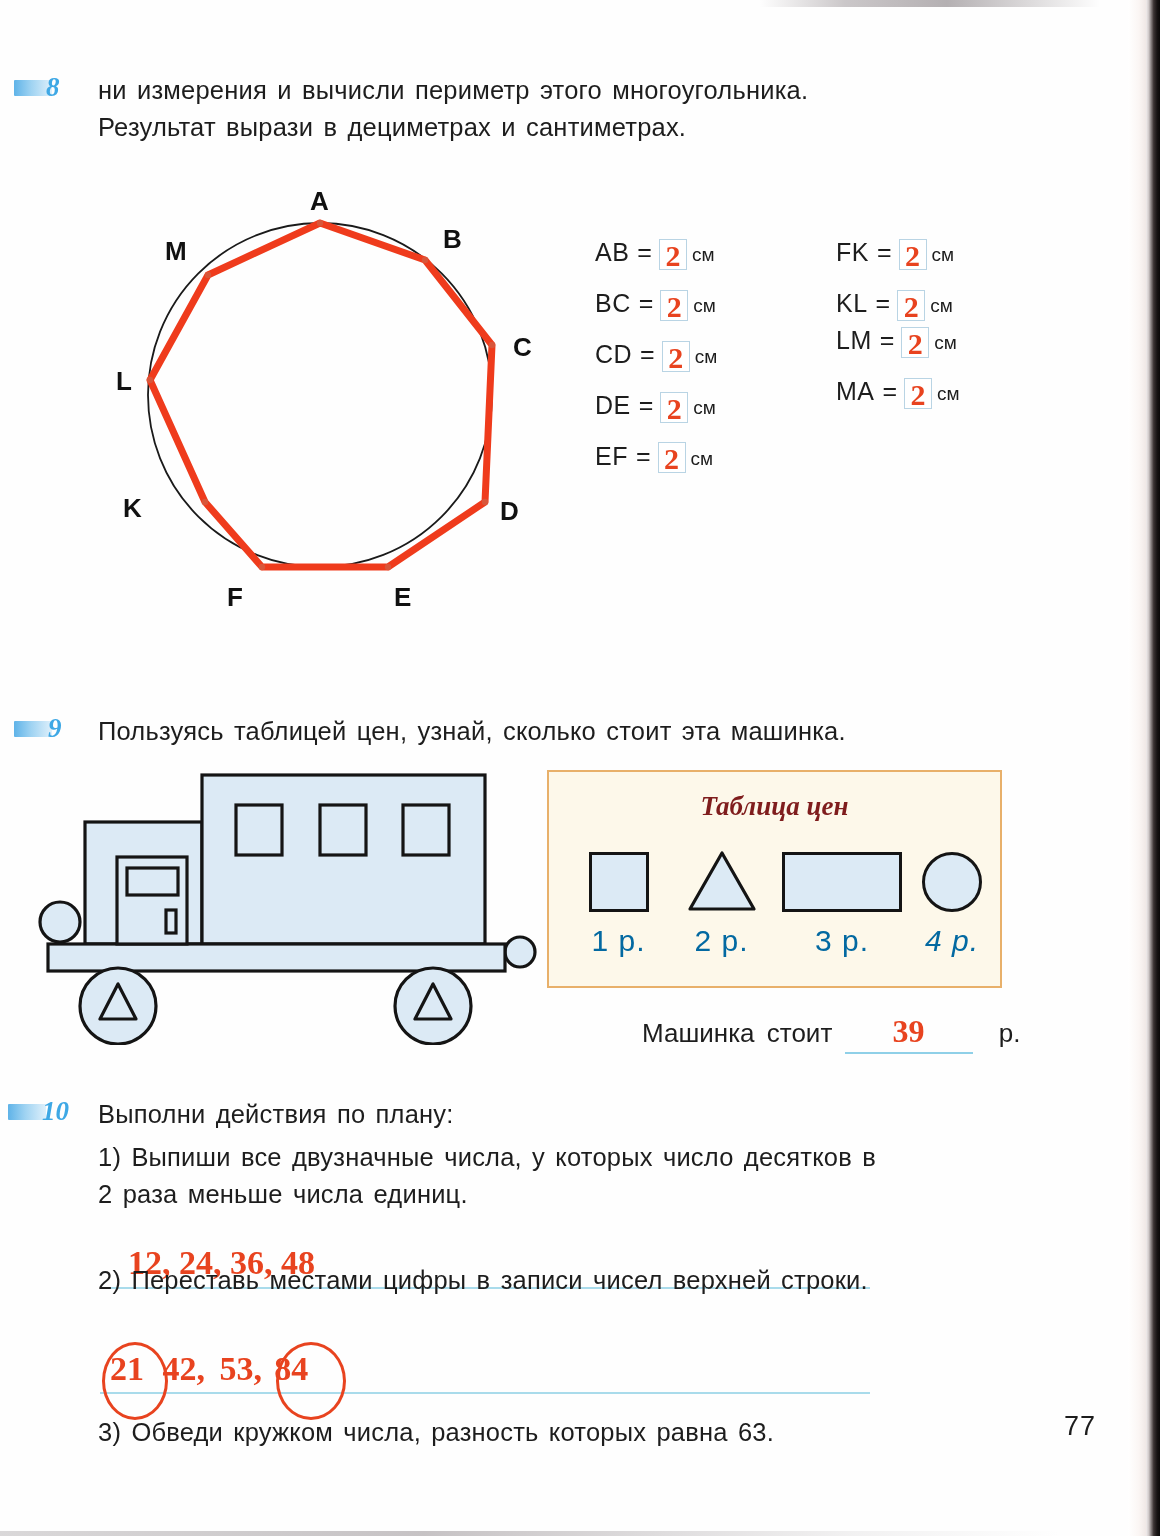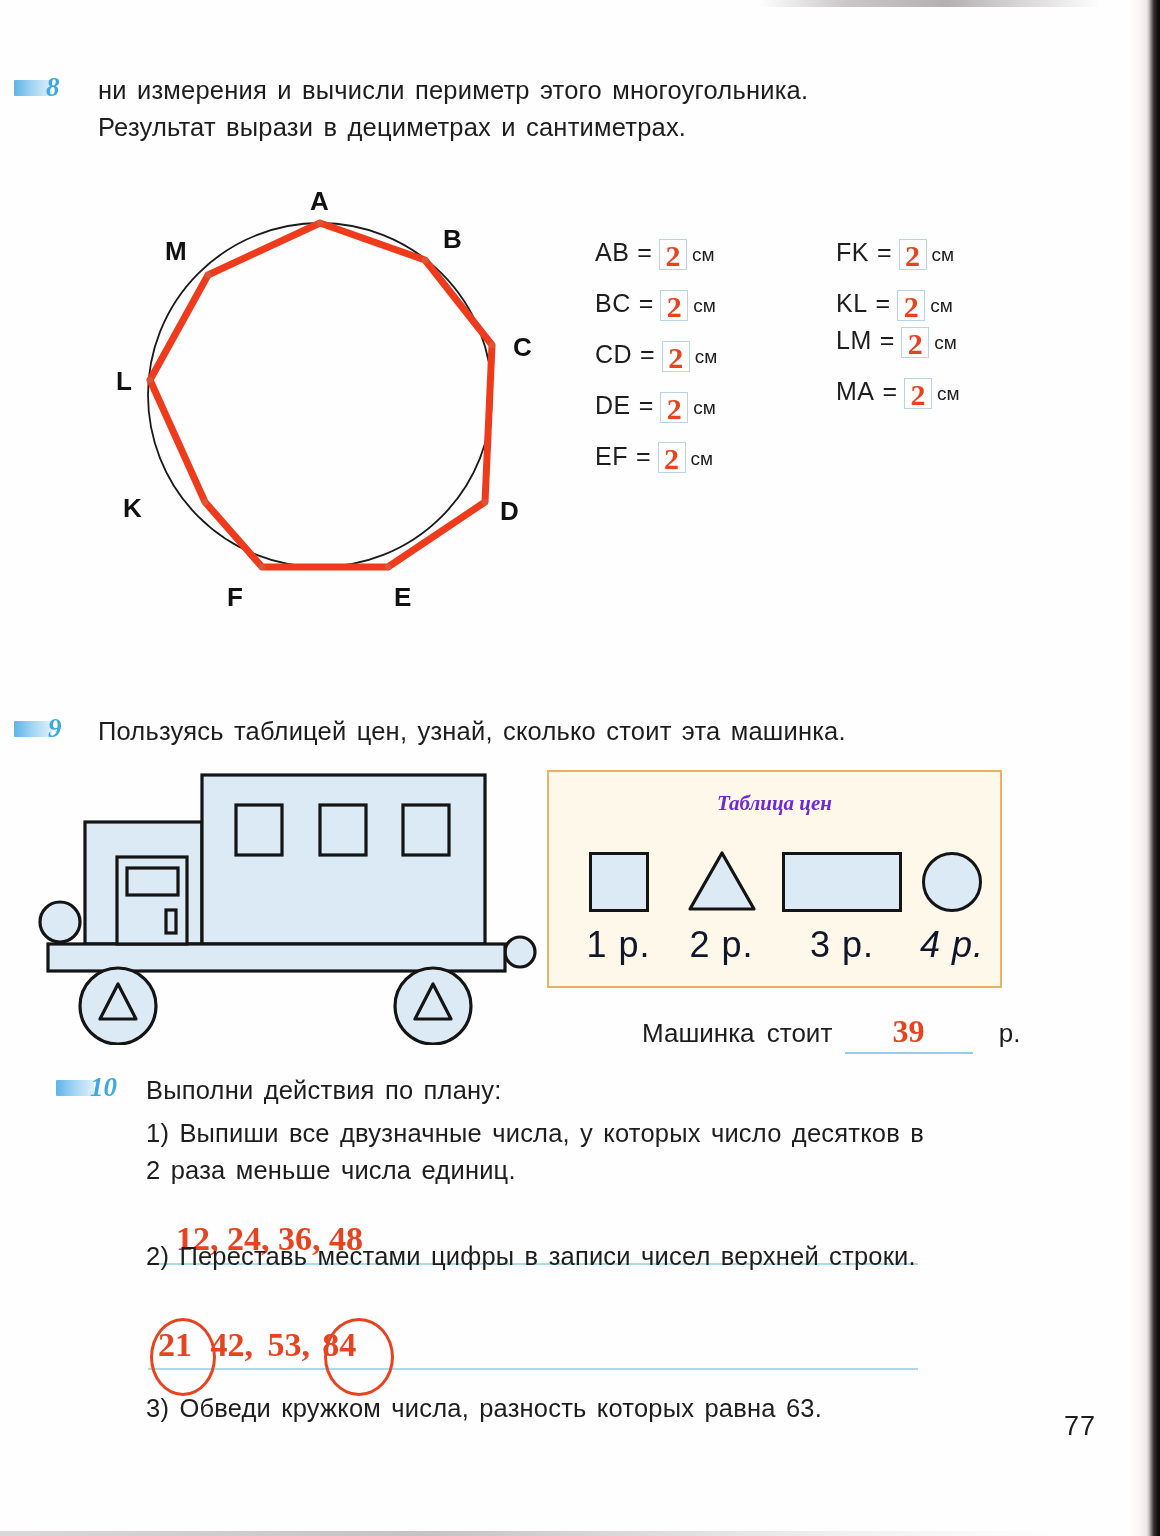--- a/index.html
+++ b/index.html
@@ -111,30 +111,30 @@
     border: 2px solid #e8b06a;
     background: #fdf8ea;
   }
   .price-title {
     position: absolute;
     width: 100%;
     text-align: center;
     font-family: "Liberation Serif", serif;
     font-style: italic;
     font-weight: bold;
-    font-size: 21px;
-    color: #6d28d9;
+    font-size: 27px;
+    color: #7f1d1d;
   }
   .price-cell {
     position: absolute;
     text-align: center;
   }
   .price-label {
-    font-size: 36px;
-    color: #0f172a;
+    font-size: 30px;
+    color: #0369a1;
     letter-spacing: 1px;
   }
   .shape-sq {
     border: 3px solid #141414;
     background: #dceaf5;
   }
   .shape-circ {
     border: 3px solid #141414;
     background: #dceaf5;
     border-radius: 50%;
@@ -348,21 +348,21 @@
       </div>
     </div>
 
     <div class="answer-line" style="left:642px; top:313px;">
       <span>Машинка  стоит</span>
       <span class="blank" style="width:128px; font-size:32px; padding-bottom:2px;">39</span>
       <span style="margin-left:14px;">р.</span>
     </div>
   </div>
 
-  <div class="task" style="left:0; top:1060px; width:1100px; height:330px;margin-left:48px;">
+  <div class="task" style="left:0; top:1084px; width:1100px; height:330px;">
     <div class="task-marker" style="left:8px; top:20px;"></div>
     <div class="task-num" style="left:42px; top:12px;">10</div>
     <div class="task-body" style="left:98px; top:12px; width:960px;">Выполни действия по плану:</div>
 
     <div style="position:absolute; left:0; top:55px; width:1060px;">
       <div class="task-body" style="left:98px; top:0; width:930px;">
         <span>1)</span>
         <span>Выпиши все двузначные числа, у которых число десятков в</span>
         <div>2 раза меньше числа единиц.</div>
       </div>

